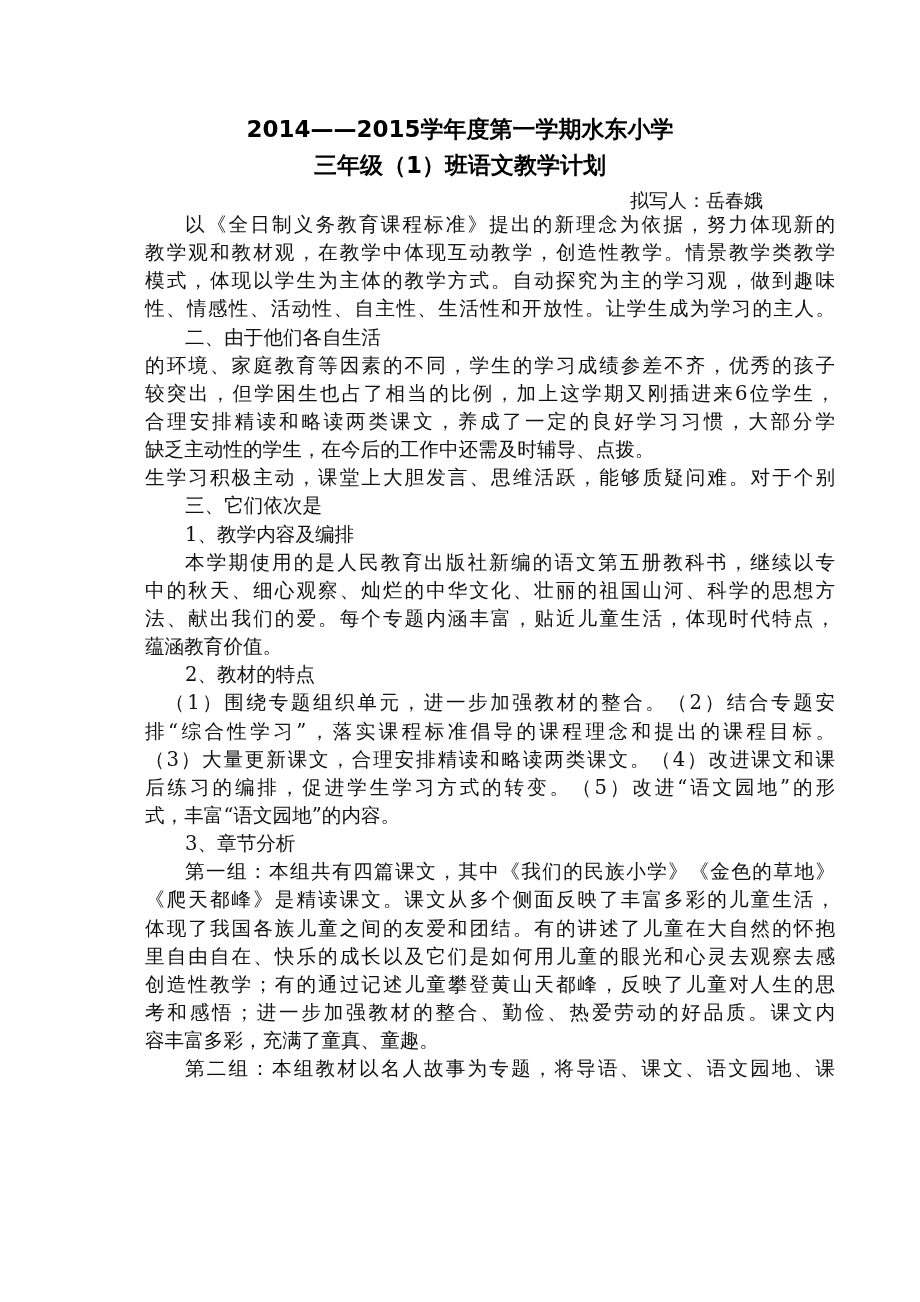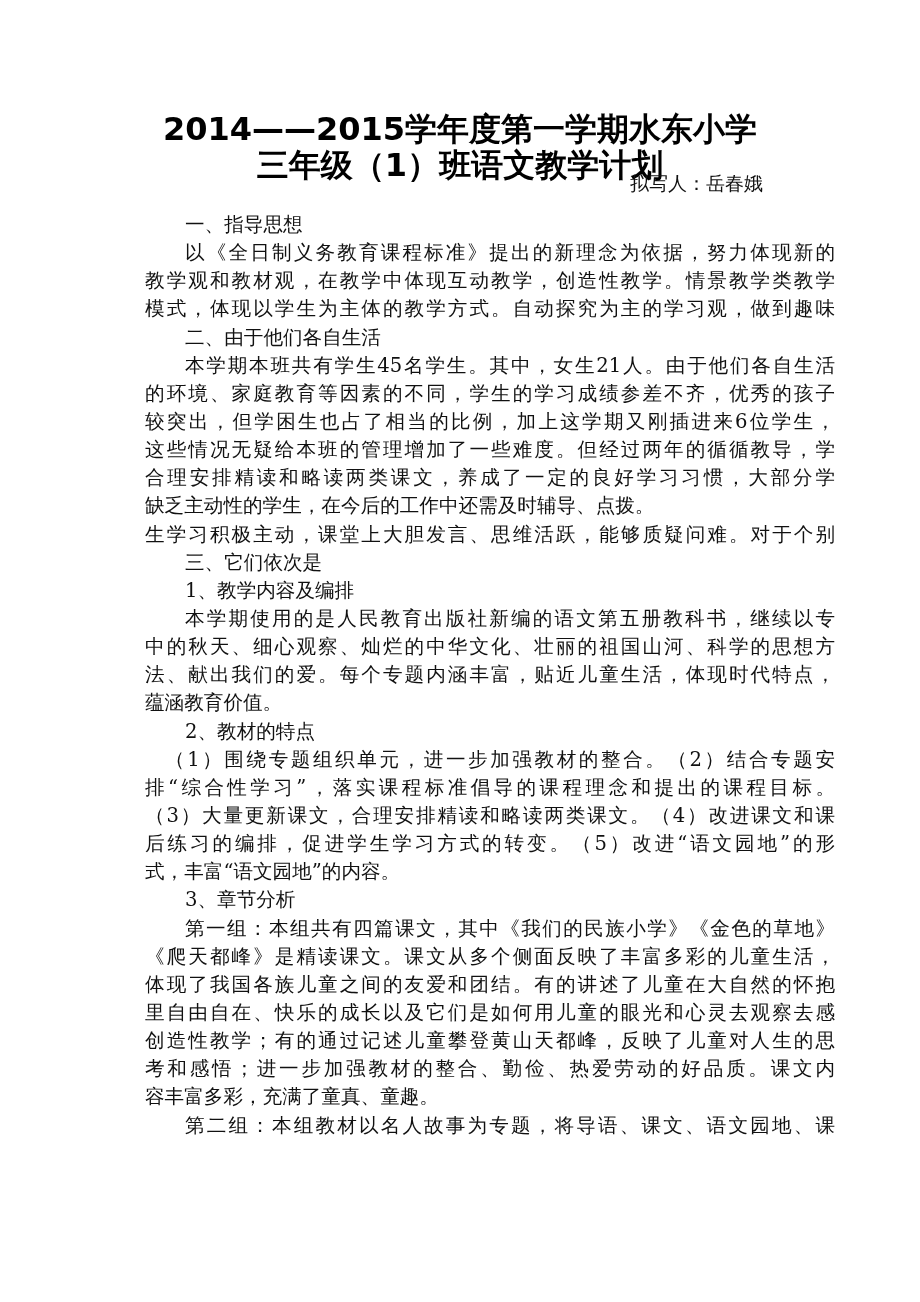--- a/index.html
+++ b/index.html
@@ -1,49 +1,47 @@
 <!DOCTYPE html>
 <html><head>
 <meta charset="utf-8">
 <style>
   html, body { margin:0; padding:0; background:#ffffff; }
   body { width:920px; height:1302px; position:relative; overflow:hidden;
          font-family: "DejaVu Serif", "Liberation Serif", serif; color:#111; }
   .page { position:absolute; left:0; top:0; width:920px; height:1302px; background:#fff; }
   .title { position:absolute; left:0; width:920px; text-align:center;
            font-family: "DejaVu Sans", "Liberation Sans", sans-serif;
-           font-weight:bold; font-size:32px; line-height:34px; color:#000; letter-spacing:0px; }
+           font-weight:bold; font-size:23px; line-height:34px; color:#000; letter-spacing:0px; }
   .t1 { top:112px; }
   .t2 { top:148px; }
-  .author { position:absolute; top:169px; left:630px; font-size:19px; line-height:28px; }
+  .author { position:absolute; top:186px; left:630px; font-size:19px; line-height:28px; }
   .body { position:absolute; left:145px; top:211px; width:690px; }
   .line { height:28.15px; line-height:28.15px; font-size:19.6px; white-space:nowrap;
           text-align:justify; text-align-last:justify; }
   .line.last { text-align-last:left; }
   .ind { padding-left:40px; }
   .head { padding-left:40px; text-align-last:left; }
 </style>
 </head>
 <body>
 
 <div class="page">
   <div class="title t1">2014——2015学年度第一学期水东小学</div>
   <div class="title t2">三年级（1）班语文教学计划</div>
   <div class="author">拟写人：岳春娥</div>
 
   <div class="body">
-    <div class="line head">一、指导思想</div>
     <div class="line ind">以《全日制义务教育课程标准》提出的新理念为依据，努力体现新的</div>
     <div class="line">教学观和教材观，在教学中体现互动教学，创造性教学。情景教学类教学</div>
     <div class="line">模式，体现以学生为主体的教学方式。自动探究为主的学习观，做到趣味</div>
+    <div class="line">性、情感性、活动性、自主性、生活性和开放性。让学生成为学习的主人。</div>
     <div class="line head">二、由于他们各自生活</div>
-    <div class="line ind">本学期本班共有学生45名学生。其中，女生21人。由于他们各自生活</div>
     <div class="line">的环境、家庭教育等因素的不同，学生的学习成绩参差不齐，优秀的孩子</div>
     <div class="line">较突出，但学困生也占了相当的比例，加上这学期又刚插进来6位学生，</div>
-    <div class="line">这些情况无疑给本班的管理增加了一些难度。但经过两年的循循教导，学</div>
     <div class="line">合理安排精读和略读两类课文，养成了一定的良好学习习惯，大部分学</div>
     <div class="line last">缺乏主动性的学生，在今后的工作中还需及时辅导、点拨。</div>
     <div class="line">生学习积极主动，课堂上大胆发言、思维活跃，能够质疑问难。对于个别</div>
     <div class="line head">三、它们依次是</div>
     <div class="line head">1、教学内容及编排</div>
     <div class="line ind">本学期使用的是人民教育出版社新编的语文第五册教科书，继续以专</div>
     <div class="line">中的秋天、细心观察、灿烂的中华文化、壮丽的祖国山河、科学的思想方</div>
     <div class="line">法、献出我们的爱。每个专题内涵丰富，贴近儿童生活，体现时代特点，</div>
     <div class="line last">蕴涵教育价值。</div>
     <div class="line head">2、教材的特点</div>

